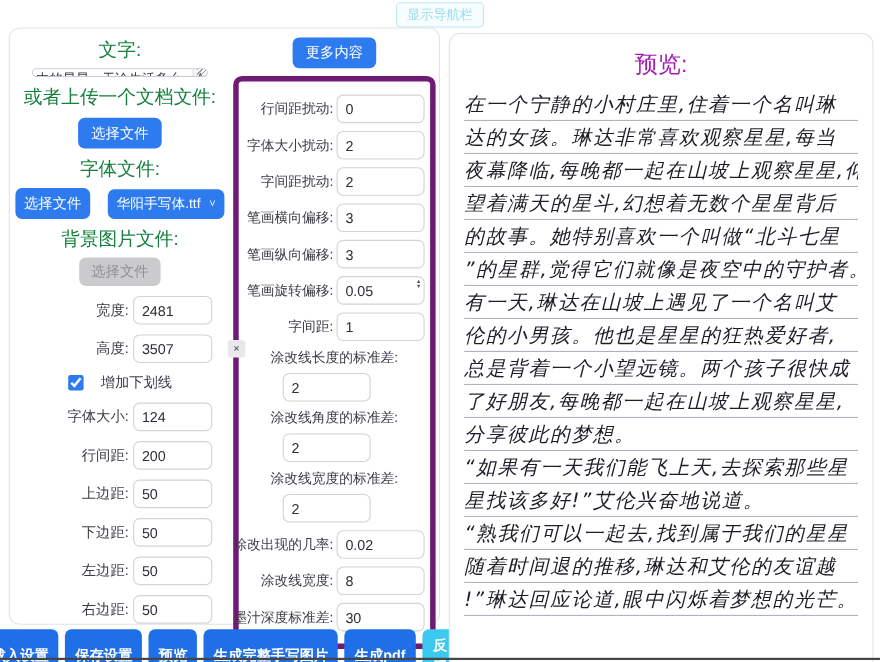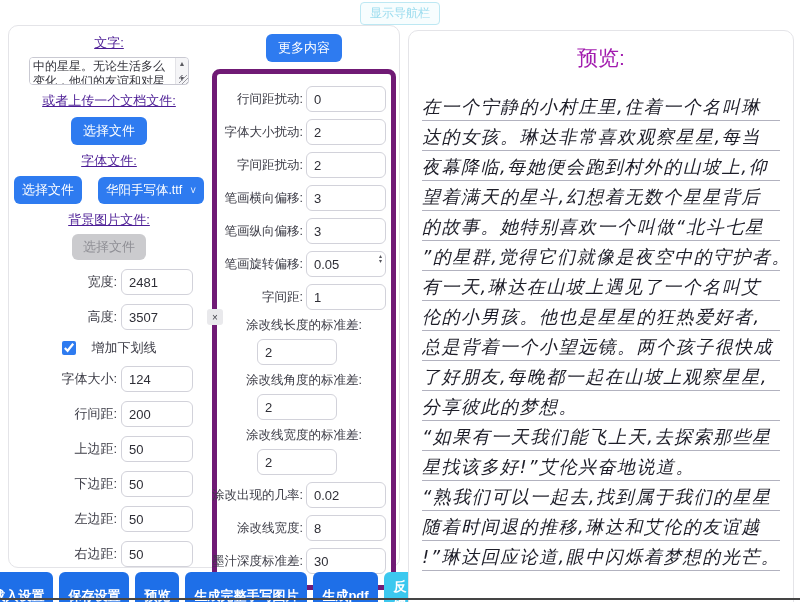--- a/index.html
+++ b/index.html
@@ -11,21 +11,21 @@
   .nav-btn { position:absolute; left:50%; top:2px; transform:translateX(-50%);
     background:#f7fdfe; border:1px solid #bde8f3; color:#9cdcee;
     border-radius:4px; padding:2px 9px; font-size:12px; cursor:pointer; }
 
   
   .main-card { position:absolute; left:8px; top:25px; width:392px; height:543px;
     border:1px solid #e4e4e8; border-radius:10px; display:flex; background:#fff; }
 
   .left-col { width:200px; padding-top:8px; display:flex; flex-direction:column;
     align-items:center; font-size:13px; color:#3b3b45; }
-  .sec-label { font-size:13px; color:#4c1d95; margin-top:7px;text-decoration:underline; }
+  .sec-label { font-size:17px; color:#15803d; margin-top:7px; }
 
   .textarea-wrap { position:relative; width:160px; height:48px; margin-top:5px;
     border:1px solid #c9c9d2; border-radius:4px; background:#fff; overflow:hidden; }
   .textarea-wrap textarea { width:146px; height:46px; border:none; outline:none;
     resize:none; font-size:12px; line-height:15px; padding:1px 3px; color:#33333b;
     font-family:"Liberation Sans","DejaVu Sans",sans-serif; overflow:hidden; }
   .scrollstrip { position:absolute; right:0; top:0; bottom:0; width:13px;
     background:#f5f5f7; border-left:1px solid #e3e3e7; display:flex;
     flex-direction:column; justify-content:space-between; align-items:center;
     font-size:7px; color:#5a5a60; padding:2px 0; }
@@ -81,21 +81,21 @@
     justify-content:center; gap:6px; }
   .bottom-bar .bbtn { background:#1e6fe8; color:#fff; border:none; border-radius:6px;
     padding:6px 9px; font-size:13px; font-weight:700; cursor:pointer; white-space:nowrap; }
   .bottom-bar .fbtn { background:#3cc8ef; color:#fff; border:none; border-radius:6px;
     padding:6px 10px; font-size:13px; font-weight:700; cursor:pointer; }
 
   
   .preview-card { position:absolute; left:408px; top:30px; width:386px; height:600px;
     border:1px solid #e4e4e8; border-radius:10px; background:#fff; padding:0 13px; }
   .preview-title { text-align:center; font-size:21px; color:#a21caf; margin-top:13px; }
-  .preview-lines { margin-top:19px; }
+  .preview-lines { margin-top:8px; }
   .pline { height:30px; line-height:31px; font-size:18px; color:#1d1d28;
     border-bottom:1px solid #b2b2bf; white-space:nowrap; overflow:hidden;
     letter-spacing:1.5px; font-style:italic;
     font-family:"DejaVu Sans","Liberation Sans",sans-serif; }
 
   .window-edge { position:absolute; left:0; top:598px; width:800px; height:2px;
     background:#454545; z-index:5; }
 </style>
 </head>
 <body>
@@ -247,21 +247,21 @@
   <button class="bbtn">生成完整手写图片</button>
   <button class="bbtn">生成pdf</button>
   <button class="fbtn">反馈</button>
 </div>
 
 <div class="preview-card">
   <div class="preview-title">预览:</div>
   <div class="preview-lines">
     <div class="pline">在一个宁静的小村庄里,住着一个名叫琳</div>
     <div class="pline">达的女孩。琳达非常喜欢观察星星,每当</div>
-    <div class="pline">夜幕降临,每她便会跑到村外的山坡上,仰</div>
+    <div class="pline">夜幕降临,每晚都一起在山坡上观察星星,仰</div>
     <div class="pline">望着满天的星斗,幻想着无数个星星背后</div>
     <div class="pline">的故事。她特别喜欢一个叫做“北斗七星</div>
     <div class="pline">”的星群,觉得它们就像是夜空中的守护者。</div>
     <div class="pline">有一天,琳达在山坡上遇见了一个名叫艾</div>
     <div class="pline">伦的小男孩。他也是星星的狂热爱好者,</div>
     <div class="pline">总是背着一个小望远镜。两个孩子很快成</div>
     <div class="pline">了好朋友,每晚都一起在山坡上观察星星,</div>
     <div class="pline">分享彼此的梦想。</div>
     <div class="pline">“如果有一天我们能飞上天,去探索那些星</div>
     <div class="pline">星找该多好!”艾伦兴奋地说道。</div>

